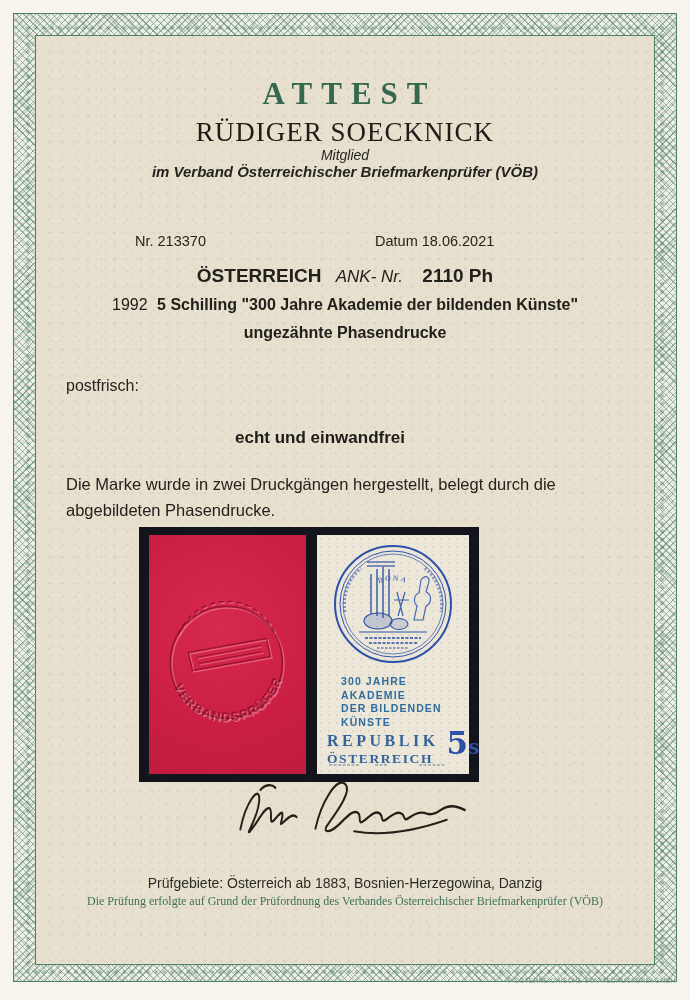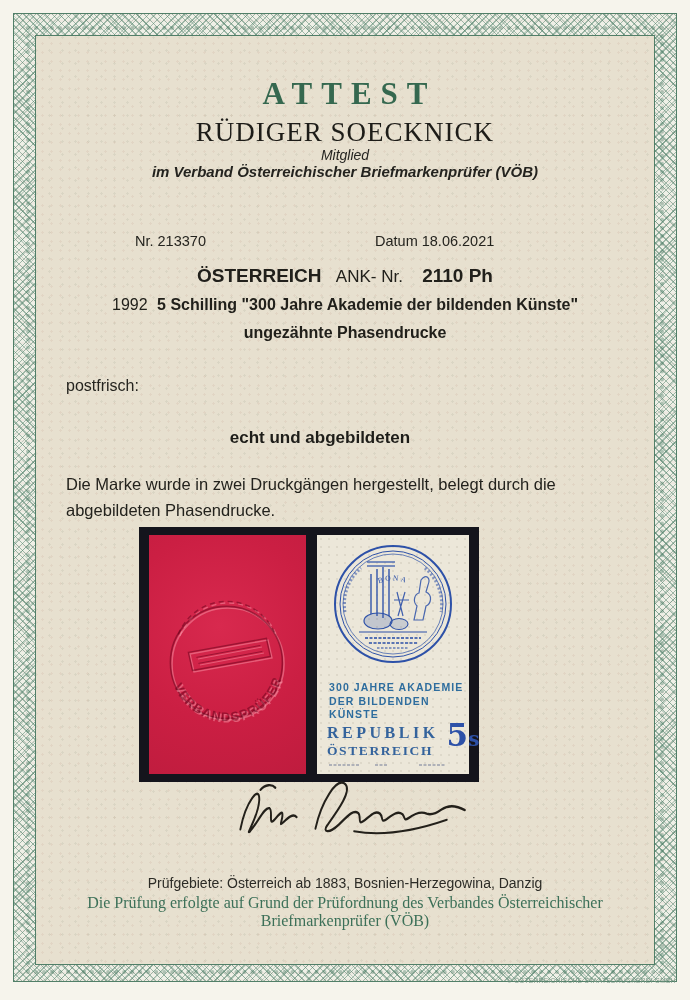--- a/index.html
+++ b/index.html
@@ -56,21 +56,21 @@
     color: #1d1c18;
   }
   .membership { font-style: italic; font-size: 14px; color: #262522; }
   .association { font-style: italic; font-weight: 600; font-size: 15px; color: #24231f; }
   .address { font-size: 15px; color: #24231f; letter-spacing: .2px; }
 
   .metaline { font-size: 14.5px; color: #25241f; }
 
   .subj1 { font-size: 19px; color: #21201b; }
   .subj1 .country { font-weight: 700; }
-  .subj1 .cat { font-size: 17px; margin-left: 9px; }
+  .subj1 .cat { font-size: 17px; margin-left: 9px; font-style: italic; }
   .subj1 .catnum { font-weight: 700; margin-left: 14px; }
   .subj2 { font-size: 16px; color: #21201b; }
   .subj2 .issue { font-weight: 700; margin-left: 5px; }
   .subj3 { font-size: 16px; font-weight: 700; color: #21201b; }
 
   .condition { font-size: 16px; color: #25241f; }
   .verdict  { font-size: 17px; font-weight: 700; color: #1e1d19; }
   .finding  { font-size: 16.5px; color: #23221d; line-height: 1.55; }
 
   
@@ -83,21 +83,21 @@
     width: 157px; height: 239px; position: relative;
     background: radial-gradient(circle at 45% 38%, #d8294e 0%, #cb1f43 55%, #bf1c3e 100%);
   }
   .stamp-white {
     width: 152px; height: 239px; position: relative;
     background: #ece7d9;
     background-image: radial-gradient(rgba(160,150,130,.18) 1px, rgba(0,0,0,0) 1.2px);
     background-size: 8px 8px;
   }
   .medallion { display: block; margin: 7px auto 0 auto; }
-  .stamp-titles { margin-top: 15px; padding-left: 12px; }
+  .stamp-titles { margin-top: 9px; padding-left: 24px; }
   .st-line { font-size: 10.5px; font-weight: 700; letter-spacing: 1.1px; color: #2e6d9e; line-height: 1.3; }
   .st-row { display: flex; padding-left: 10px; margin-top: 2px; }
   .st-country .rep {
     font-family: "Liberation Serif", serif; font-size: 16px; letter-spacing: 3.5px;
     color: #34639c; font-weight: 600;
   }
   .st-country .oest {
     font-family: "Liberation Serif", serif; font-size: 13.5px; letter-spacing: 1.6px;
     color: #34639c; font-weight: 600; margin-top: 1px;
   }
@@ -107,21 +107,21 @@
   }
   .st-denom .val { font-size: 31px; font-weight: 700; }
   .st-denom .unit { font-size: 20px; font-weight: 700; }
   .st-imprint { position: absolute; bottom: 7px; left: 10px; right: 8px; }
 
   .signature { left: 192px; top: 735px; width: 250px; height: 74px; }
 
   .foot1 { font-size: 14px; color: #2c2b26; }
   .foot2 {
     font-family: "Liberation Serif", serif;
-    font-size: 16px; color: #3c7058;
+    font-size: 12px; color: #3c7058;
   }
   .printer {
     position: absolute; right: 14px; top: 977px;
     font-size: 8px; color: #7a9a88; letter-spacing: .4px;
     transform: scale(.82); transform-origin: right top;
     white-space: nowrap;
   }
 </style>
 </head>
 <body>
@@ -143,21 +143,21 @@
       <span class="cat">ANK- Nr.</span>
       <span class="catnum">2110 Ph</span>
     </div>
     <div class="abs ctr subj2" style="top:260px">
       <span>1992</span>
       <span class="issue">5 Schilling "300 Jahre Akademie der bildenden Künste"</span>
     </div>
     <div class="abs ctr subj3" style="top:288px">ungezähnte Phasendrucke</div>
 
     <div class="abs condition" style="left:30px; top:341px">postfrisch:</div>
-    <div class="abs verdict" style="left:0; right:50px; top:392px; text-align:center">echt und abgebildeten</div>
+    <div class="abs verdict" style="left:0; right:50px; top:392px; text-align:center">echt und einwandfrei</div>
     <div class="abs finding" style="left:30px; top:436px; width:540px">Die Marke wurde in zwei Druckgängen hergestellt, belegt durch die abgebildeten Phasendrucke.</div>
 
     <div class="abs stampblock">
 
       <div class="stamp-red">
         <svg width="157" height="239" viewBox="0 0 157 239">
           <defs>
             <path id="sealArc" d="M 24,148 A 57,57 0 0 0 134,140" fill="none"></path>
           </defs>
           <g transform="translate(1,1)" stroke="rgba(255,165,180,0.45)" fill="none">

